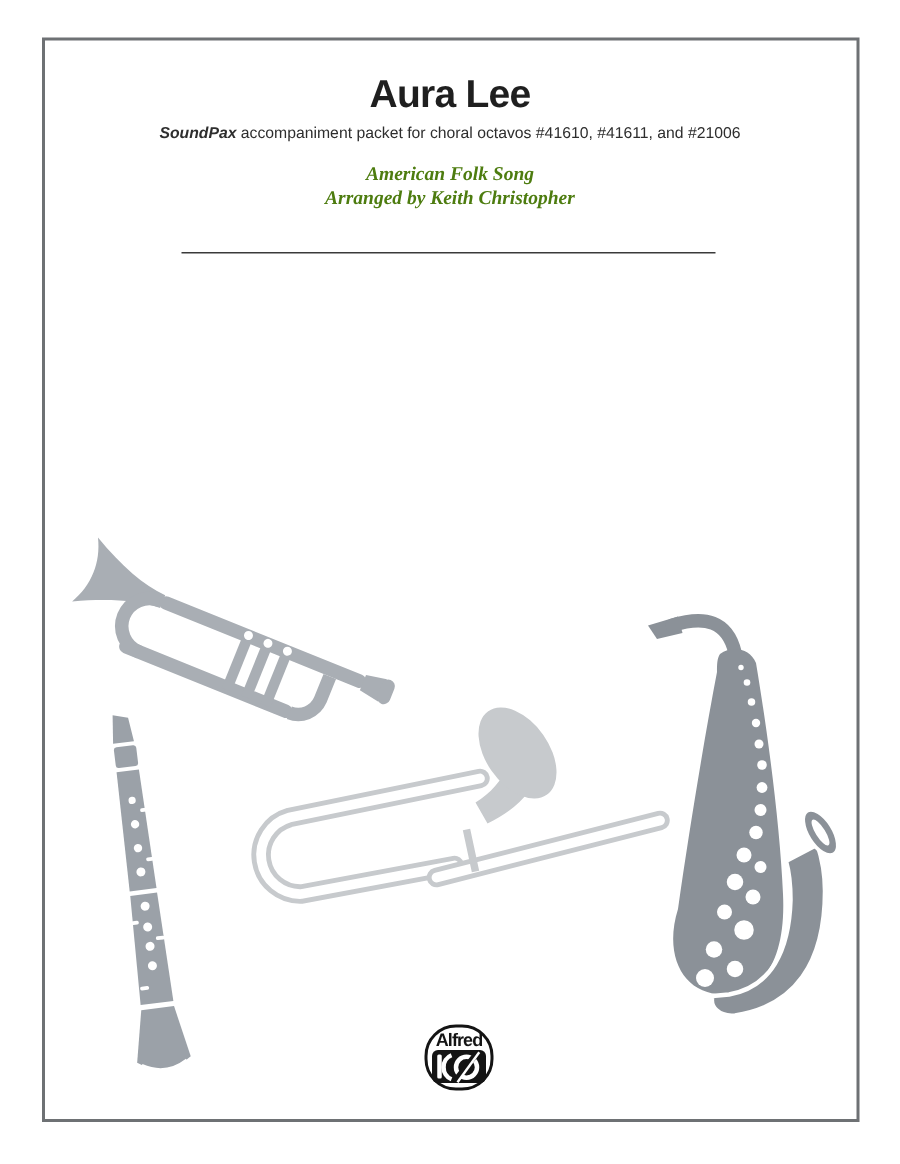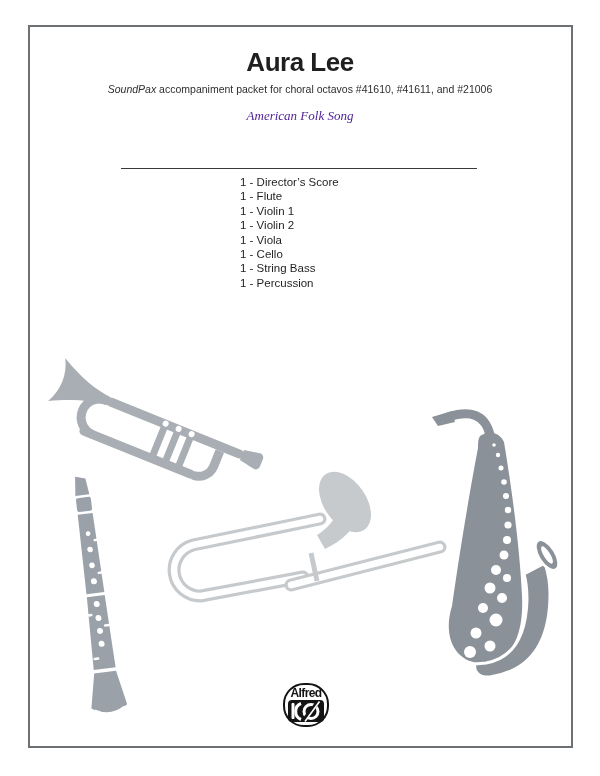--- a/index.html
+++ b/index.html
@@ -3,22 +3,22 @@
 <meta charset="utf-8">
 <style>
   html,body{margin:0;padding:0;background:#ffffff;}
   .page{position:relative;width:576px;height:776px;background:#ffffff;overflow:hidden;
         font-family:"Liberation Sans",sans-serif;color:#222;}
   .page-border{position:absolute;left:28px;top:25px;width:541px;height:719px;
         border:2px solid #6e7174;background:#ffffff;}
   .centered{position:absolute;left:0;width:600px;text-align:center;}
   .title{top:47px;font-size:26px;font-weight:bold;letter-spacing:-0.5px;color:#1f1f1f;}
   .subtitle{top:83px;font-size:10.5px;color:#2e2e2e;}
-  .subtitle .brand{font-weight:normal;font-style:italic;text-align:right;}
-  .credit{font-family:"Liberation Serif",serif;font-style:italic;font-size:13px;color:#4c1d95;}
+  .subtitle .brand{font-weight:bold;font-style:italic;text-align:right;}
+  .credit{font-family:"Liberation Serif",serif;font-style:italic;font-size:13px;color:#4d7c0f;font-weight:bold;}
   .credit1{top:108px;}
   .credit2{top:124px;}
   .instr-heading{top:151px;font-size:13px;letter-spacing:0.3px;color:#1f1f1f;}
   .instr-rule{position:absolute;left:121px;top:168px;width:356px;height:0;
         border-top:1.4px solid #3a3a3a;}
   .instr-list{position:absolute;left:240px;top:175px;font-size:11.5px;line-height:14.4px;color:#1f1f1f;}
   .illus{position:absolute;}
   .alfred-logo{position:absolute;left:283px;top:683px;width:42px;height:40px;
         border:2.5px solid #141414;border-radius:21px;background:#fff;text-align:center;}
   .alfred-text{display:block;font-size:12px;font-weight:bold;letter-spacing:-0.6px;
@@ -32,33 +32,24 @@
 
   <div class="page-border"></div>
 
   <div class="centered title">Aura Lee</div>
 
   <div class="centered subtitle">
     <span class="brand">SoundPax</span><span> accompaniment packet for choral octavos #41610, #41611, and #21006</span>
   </div>
 
   <div class="centered credit credit1">American Folk Song</div>
+  <div class="centered credit credit2">Arranged by Keith Christopher</div>
 
   <div class="instr-rule"></div>
 
-  <div class="instr-list">
-    <div>1 - Director’s Score</div>
-    <div>1 - Flute</div>
-    <div>1 - Violin 1</div>
-    <div>1 - Violin 2</div>
-    <div>1 - Viola</div>
-    <div>1 - Cello</div>
-    <div>1 - String Bass</div>
-    <div>1 - Percussion</div>
-  </div>
 
   <svg class="illus" style="left:46px;top:358px;" width="250" height="152" viewBox="0 0 250 152">
     <g transform="rotate(22 20 20)">
       <path fill="#a9aeb4" d="M12,2 C34,14 52,20 68,21 L68,30 C52,31 34,37 12,48 C20,33 20,17 12,2 Z"></path>
       <rect fill="#a9aeb4" x="66" y="21" width="148" height="9" rx="4.5"></rect>
       <path fill="#a9aeb4" d="M212,20 L226,17.5 L226,33.5 L212,31 Z"></path>
       <rect fill="#a9aeb4" x="224" y="17" width="9" height="17" rx="4.5"></rect>
       <rect fill="#a9aeb4" x="52" y="58" width="124" height="9" rx="4.5"></rect>
       <path fill="none" stroke="#a9aeb4" stroke-width="9" d="M66,25.5 A18.5,18.5 0 0 0 66,62.5"></path>
       <path fill="none" stroke="#a9aeb4" stroke-width="9" d="M174,62.5 A16,16 0 0 0 190,47 L190,30"></path>

